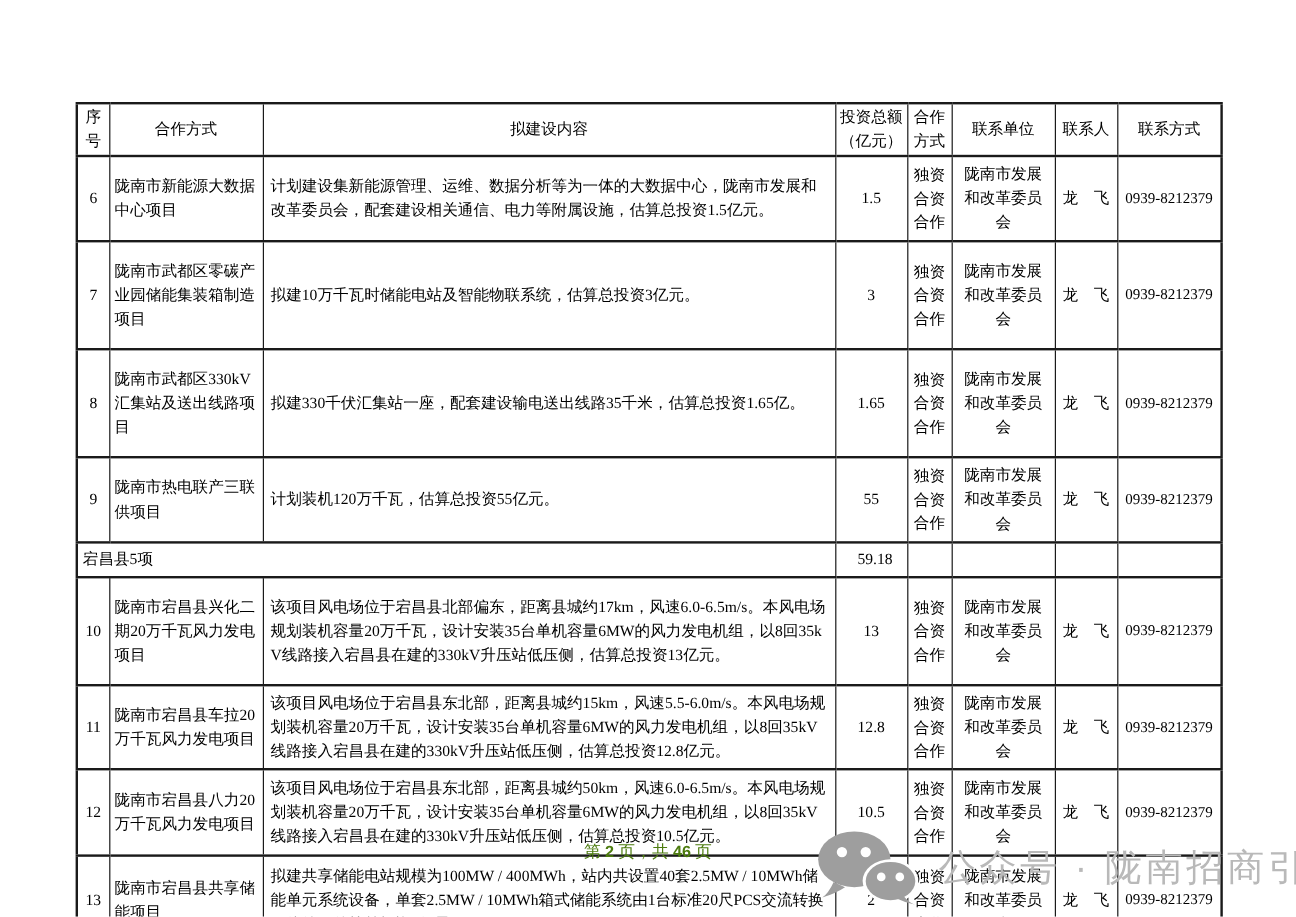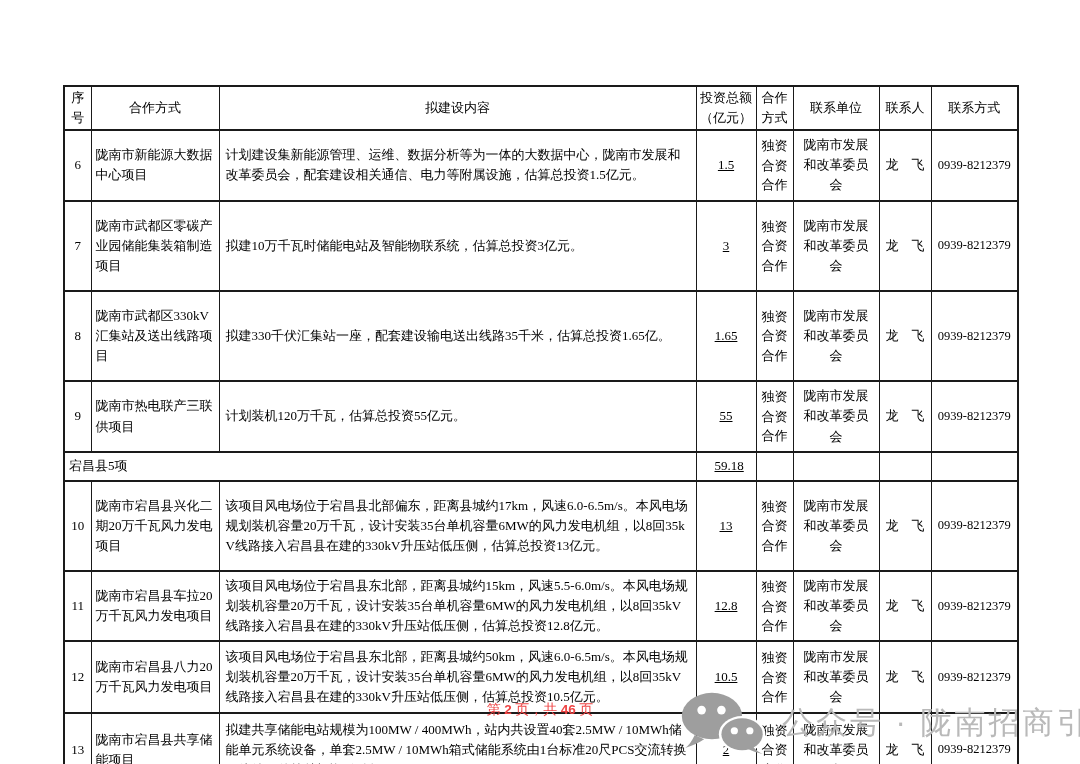--- a/index.html
+++ b/index.html
@@ -28,31 +28,31 @@
     vertical-align:middle;
     font-weight:normal;
     overflow:hidden;
   }
   table.projects { border:2px solid #1a1a1a; }
   thead tr { height:29px; }
   th { text-align:center; padding:1px 2px; }
   .c-no     { text-align:center; padding:1px 2px; }
   .c-name   { text-align:left; padding:14px 4px; word-break:break-all; }
   .c-content{ text-align:left; padding:2px 6px; word-break:break-all; }
-  .c-inv    { text-align:center; padding:1px 18px; font-size:13px;text-decoration:underline; }
+  .c-inv    { text-align:center; padding:1px 18px; font-size:13px; }
   .c-coop   { text-align:center; padding:1px 3px; word-break:break-all; line-height:1.5; }
   .c-unit   { text-align:center; padding:1px 4px; word-break:break-all;margin-top:20px; }
   .c-person { text-align:center; padding:1px 2px; }
   .c-phone  { text-align:center; padding:1px 1px; font-size:12.5px; letter-spacing:0; }
   .c-section{ text-align:left; padding:2px 4px; }
   .footer {
     position:absolute; left:0; right:0; top:701px;
     text-align:center;
     font-size:14px;
-    color:#ef4444;
+    color:#4d7c0f;
     font-family:"Liberation Serif","DejaVu Serif",serif;
   }
   .footer b { font-family:"Liberation Sans","DejaVu Sans",sans-serif; font-weight:bold; font-size:13.5px; }
   .watermark {
     position:absolute; left:680px; top:690px;
     height:66px;
     display:flex; align-items:center; gap:14px;
   }
   .wm-text {
     font-family:"Liberation Sans","DejaVu Sans",sans-serif;

